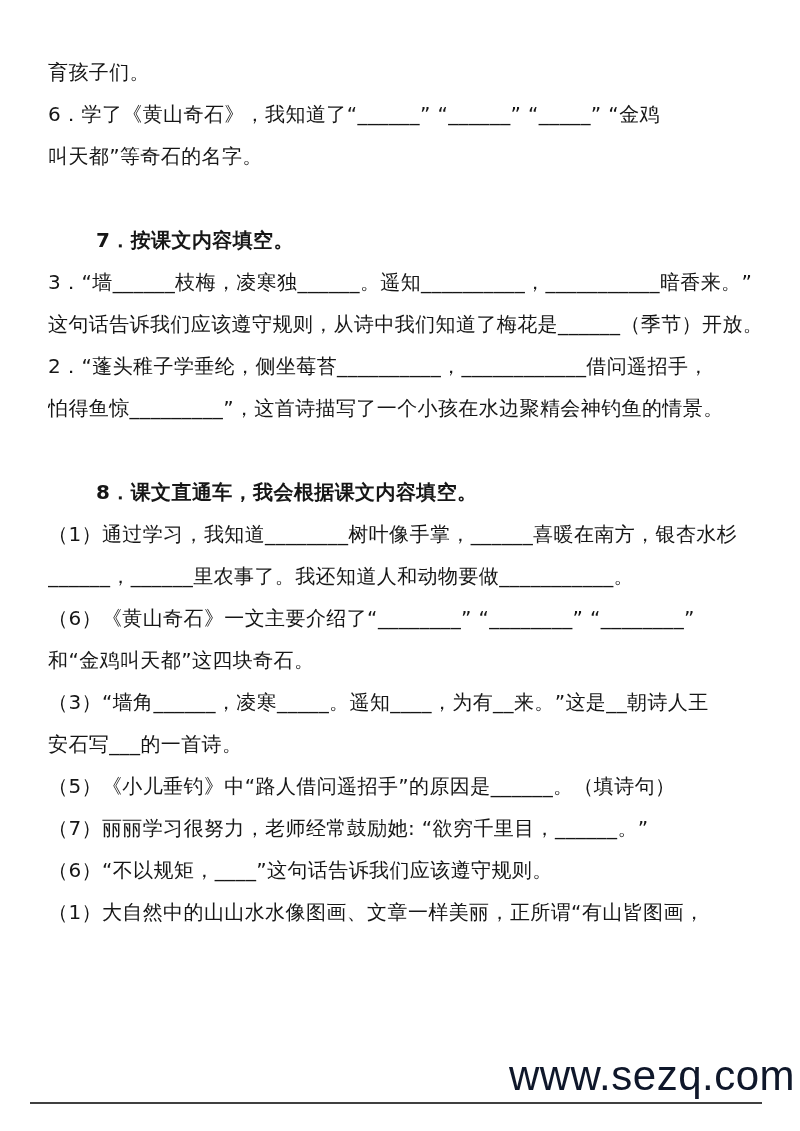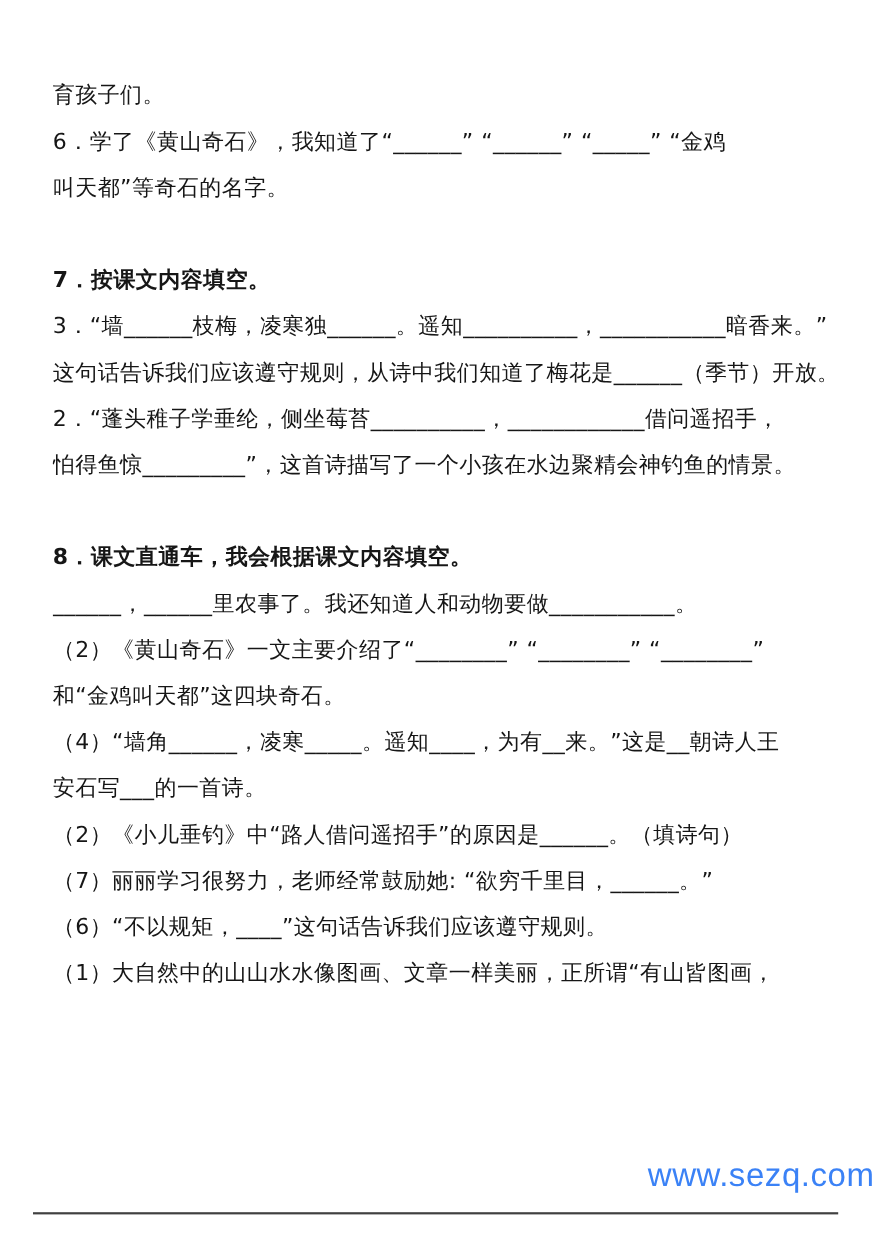--- a/index.html
+++ b/index.html
@@ -9,41 +9,41 @@
   }
   body {
     width: 800px;
     height: 1131px;
     position: relative;
     overflow: hidden;
     color: #161616;
     font-family: "DejaVu Sans", sans-serif;
   }
   .page {
-    padding: 65px 26px 0 48px;
+    padding: 51px 26px 0 48px;
   }
   .line {
     margin: 0;
     height: 42px;
     line-height: 42px;
     font-size: 20px;
     letter-spacing: 0.4px;
     white-space: nowrap;
     overflow: hidden;
   }
   .bold { font-weight: 700; }
-  .gap  { margin-top: 42px; }
+  .gap  { margin-top: 42px; margin-left: 48px; }
   .watermark {
     position: absolute;
     top: 1052px;
     right: 5px;
     font-family: "Liberation Sans", sans-serif;
-    font-size: 30px;
+    font-size: 42px;
     letter-spacing: 0.5px;
-    color: #3b82f6;
+    color: #0f172a;
     white-space: nowrap;
   }
   .divider {
     position: absolute;
     left: 30px;
     top: 1102px;
     width: 732px;
     height: 2px;
     background: #404040;
   }
@@ -54,25 +54,26 @@
 <main class="page">
   <p class="line">育孩子们。</p>
   <p class="line">6．学了《黄山奇石》，我知道了“______”  “______”  “_____”  “金鸡</p>
   <p class="line">叫天都”等奇石的名字。</p>
   <p class="line bold gap">7．按课文内容填空。</p>
   <p class="line">3．“墙______枝梅，凌寒独______。遥知__________，___________暗香来。”</p>
   <p class="line">这句话告诉我们应该遵守规则，从诗中我们知道了梅花是______（季节）开放。</p>
   <p class="line">2．“蓬头稚子学垂纶，侧坐莓苔__________，____________借问遥招手，</p>
   <p class="line">怕得鱼惊_________”，这首诗描写了一个小孩在水边聚精会神钓鱼的情景。</p>
   <p class="line bold gap">8．课文直通车，我会根据课文内容填空。</p>
+  <p class="line">（1）通过学习，我知道________树叶像手掌，______喜暖在南方，银杏水杉</p>
   <p class="line">______，______里农事了。我还知道人和动物要做___________。</p>
-  <p class="line">（2）《黄山奇石》一文主要介绍了“________”  “________”  “________”</p>
+  <p class="line">（6）《黄山奇石》一文主要介绍了“________”  “________”  “________”</p>
   <p class="line">和“金鸡叫天都”这四块奇石。</p>
-  <p class="line">（4）“墙角______，凌寒_____。遥知____，为有__来。”这是__朝诗人王</p>
+  <p class="line">（3）“墙角______，凌寒_____。遥知____，为有__来。”这是__朝诗人王</p>
   <p class="line">安石写___的一首诗。</p>
-  <p class="line">（2）《小儿垂钓》中“路人借问遥招手”的原因是______。（填诗句）</p>
+  <p class="line">（5）《小儿垂钓》中“路人借问遥招手”的原因是______。（填诗句）</p>
   <p class="line">（7）丽丽学习很努力，老师经常鼓励她: “欲穷千里目，______。”</p>
   <p class="line">（6）“不以规矩，____”这句话告诉我们应该遵守规则。</p>
   <p class="line">（1）大自然中的山山水水像图画、文章一样美丽，正所谓“有山皆图画，</p>
 </main>
 
 <div class="watermark">www.sezq.com</div>
 <div class="divider"></div>
 
 </body></html>

